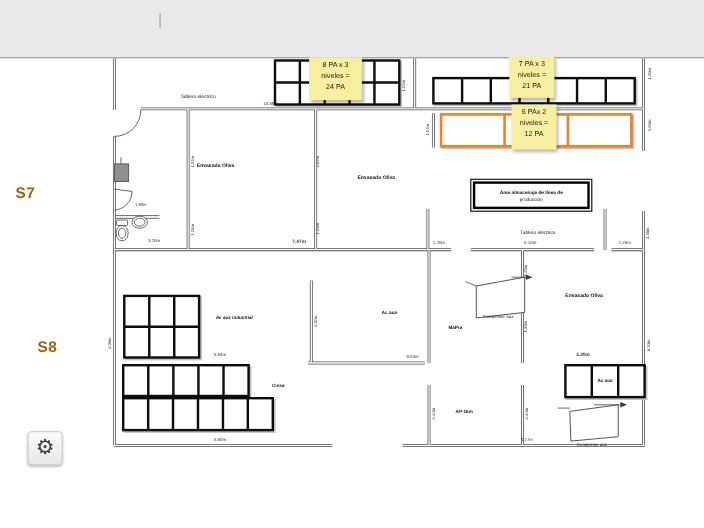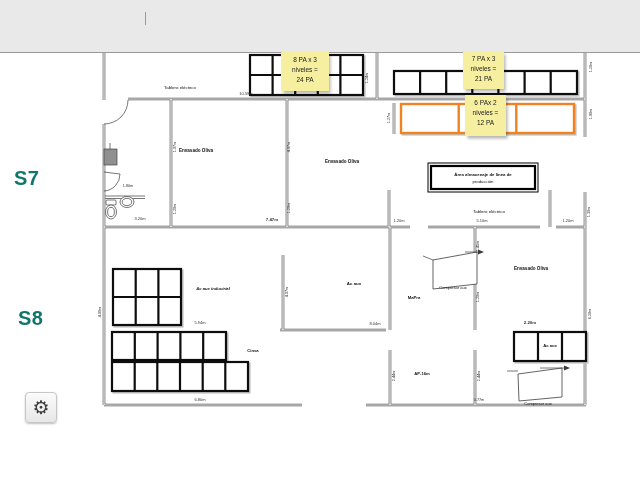--- a/index.html
+++ b/index.html
@@ -1,23 +1,23 @@
 <!DOCTYPE html>
 <html><head>
 <meta charset="utf-8">
 <style>
   html,body{margin:0;padding:0;background:#fff;}
   #screen{position:relative;width:640px;height:480px;background:#ffffff;overflow:hidden;
           font-family:"Liberation Sans", sans-serif;}
   #topbar{position:absolute;left:0;top:0;width:640px;height:52px;background:#e9e9e9;
           border-bottom:1px solid #9a9a9a;}
   .ruler-tick{position:absolute;left:145px;top:12px;width:1px;height:13px;background:#9b9b9b;}
-  .section-label{position:absolute;color:#0f766e;font-weight:bold;font-size:20px;letter-spacing:.5px;}
+  .section-label{position:absolute;color:#a16207;font-weight:bold;font-size:14px;letter-spacing:.5px;}
   #s7{left:14px;top:167px;}
-  #s8{left:18px;top:307px;}
+  #s8{left:34px;top:307px;}
   .note{position:absolute;background:#f7efa0;box-shadow:1.5px 2.5px 3px rgba(0,0,0,.3);
         font-size:6.5px;line-height:1.55;text-align:center;color:#1a1a1a;padding-top:3px;}
   #note1{left:281px;top:52px;width:48px;height:36px;}
   #note2{left:463px;top:51px;width:41px;height:35px;}
   #note3{left:465px;top:95px;width:41px;height:38px;}
   #gearbtn{position:absolute;left:25px;top:392px;width:30px;height:29px;border:1px solid #c6c6c6;
            border-radius:4px;background:linear-gradient(#fbfbfb,#e7e7e7);
            box-shadow:0 1px 2px rgba(0,0,0,.25);display:flex;align-items:center;justify-content:center;
            cursor:pointer;}
   #gearbtn span{font-size:19px;color:#3d3d3d;line-height:1;}

